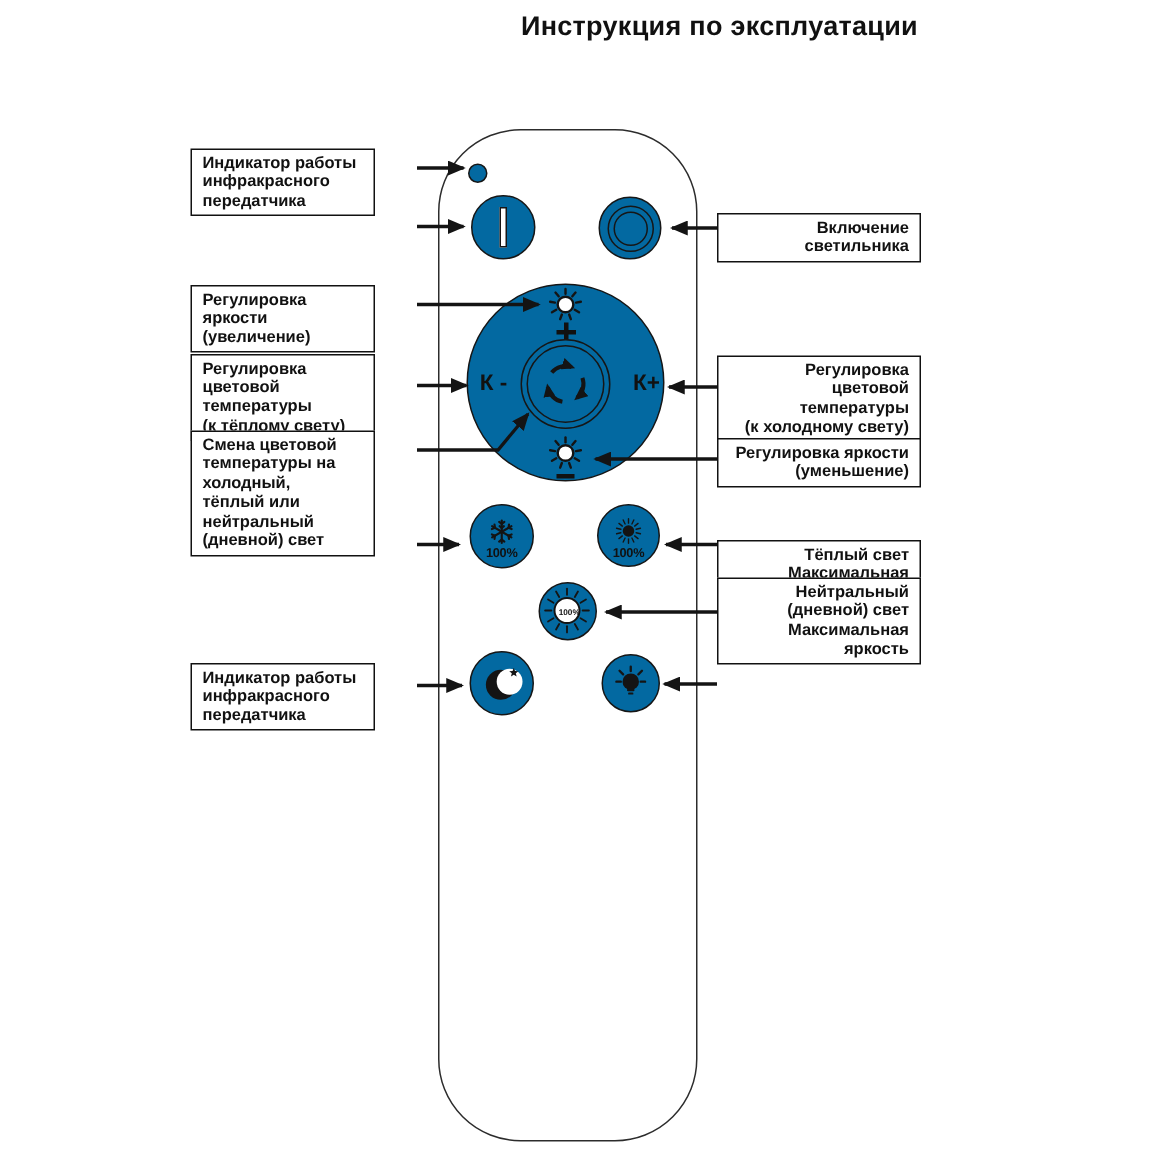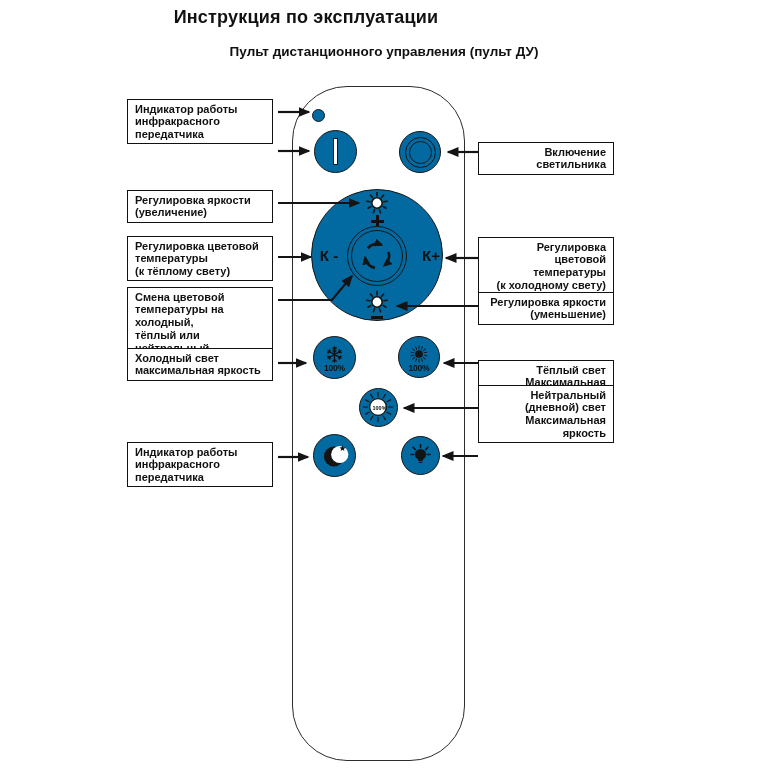--- a/index.html
+++ b/index.html
@@ -1,18 +1,18 @@
 <!DOCTYPE html>
 <html lang="ru"><head>
 <meta charset="utf-8">
 <style>
   html,body{margin:0;padding:0;background:#fff;}
   .page{position:relative;width:768px;height:768px;background:#fff;overflow:hidden;
         font-family:"Liberation Sans","DejaVu Sans",sans-serif;color:#111;}
-  .title{position:absolute;top:7px;left:0;width:612px;text-align:center;
+  .title{position:absolute;top:7px;left:0;width:612px;text-align:right;
          font-size:18px;font-weight:bold;letter-spacing:.2px;}
   .subtitle{position:absolute;top:44px;left:0;width:768px;text-align:center;
             font-size:13.5px;font-weight:bold;}
   
   .remote{position:absolute;left:292px;top:86px;width:173px;height:675px;
           background:#fff;border:1.5px solid #2c2c2c;border-radius:55px;box-sizing:border-box;}
   .circle{position:absolute;border:1.6px solid #161616;border-radius:50%;
           background:#0369a1;box-sizing:border-box;}
   .ir{left:312px;top:109px;width:13px;height:13px;border-width:1.4px;}
   .btn-off{left:314px;top:130px;width:43px;height:43px;display:flex;align-items:center;justify-content:center;}
@@ -40,30 +40,29 @@
   .btn-neutral{left:359px;top:388px;width:39px;height:39px;}
   .btn-moon{left:313px;top:434px;width:43px;height:43px;}
   .btn-bulb{left:401px;top:436px;width:39px;height:39px;}
   .pct{font-size:8.5px;font-weight:bold;line-height:9px;margin-top:0;letter-spacing:-.2px;}
   .pct-tiny{position:absolute;left:0;top:0;width:39px;height:39px;display:flex;align-items:center;justify-content:center;
             font-size:10px;font-weight:bold;transform:scale(.55);}
   .overlay{position:absolute;left:0;top:0;pointer-events:none;}
   
   .lbox{position:absolute;box-sizing:border-box;border:1.7px solid #111;background:#fff;
         padding:2.5px 7px;font-size:11px;line-height:12.8px;font-weight:bold;white-space:pre-line;}
-  .lbox.left{left:127px;width:146px;text-align:left;}
+  .lbox.left{left:127px;width:123px;text-align:left;}
   .lbox.right{left:478px;width:136px;text-align:right;}
 </style>
 </head>
 <body>
 
 <div class="page">
 
   <div class="title">Инструкция по эксплуатации</div>
-  <div class="subtitle">Пульт дистанционного управления (пульт ДУ)</div>
 
   <div class="remote"></div>
 
   <div class="circle ir"></div>
 
   <div class="circle btn-off">
     <div class="off-bar"></div>
   </div>
 
   <div class="circle btn-on">
@@ -267,22 +266,20 @@
 инфракрасного передатчика</div>
   <div class="lbox left" style="top:190px">Регулировка яркости
 (увеличение)</div>
   <div class="lbox left" style="top:236px">Регулировка цветовой
 температуры
 (к тёплому свету)</div>
   <div class="lbox left" style="top:287px">Смена цветовой
 температуры на холодный,
 тёплый или нейтральный
 (дневной) свет</div>
-  <div class="lbox left" style="top:348px">Холодный свет
-максимальная яркость</div>
   <div class="lbox left" style="top:442px">Индикатор работы
 инфракрасного передатчика</div>
 
   <div class="lbox right" style="top:142px">Включение светильника</div>
   <div class="lbox right" style="top:237px">Регулировка цветовой
 температуры
 (к холодному свету)</div>
   <div class="lbox right" style="top:292px">Регулировка яркости
 (уменьшение)</div>
   <div class="lbox right" style="top:360px">Тёплый свет

